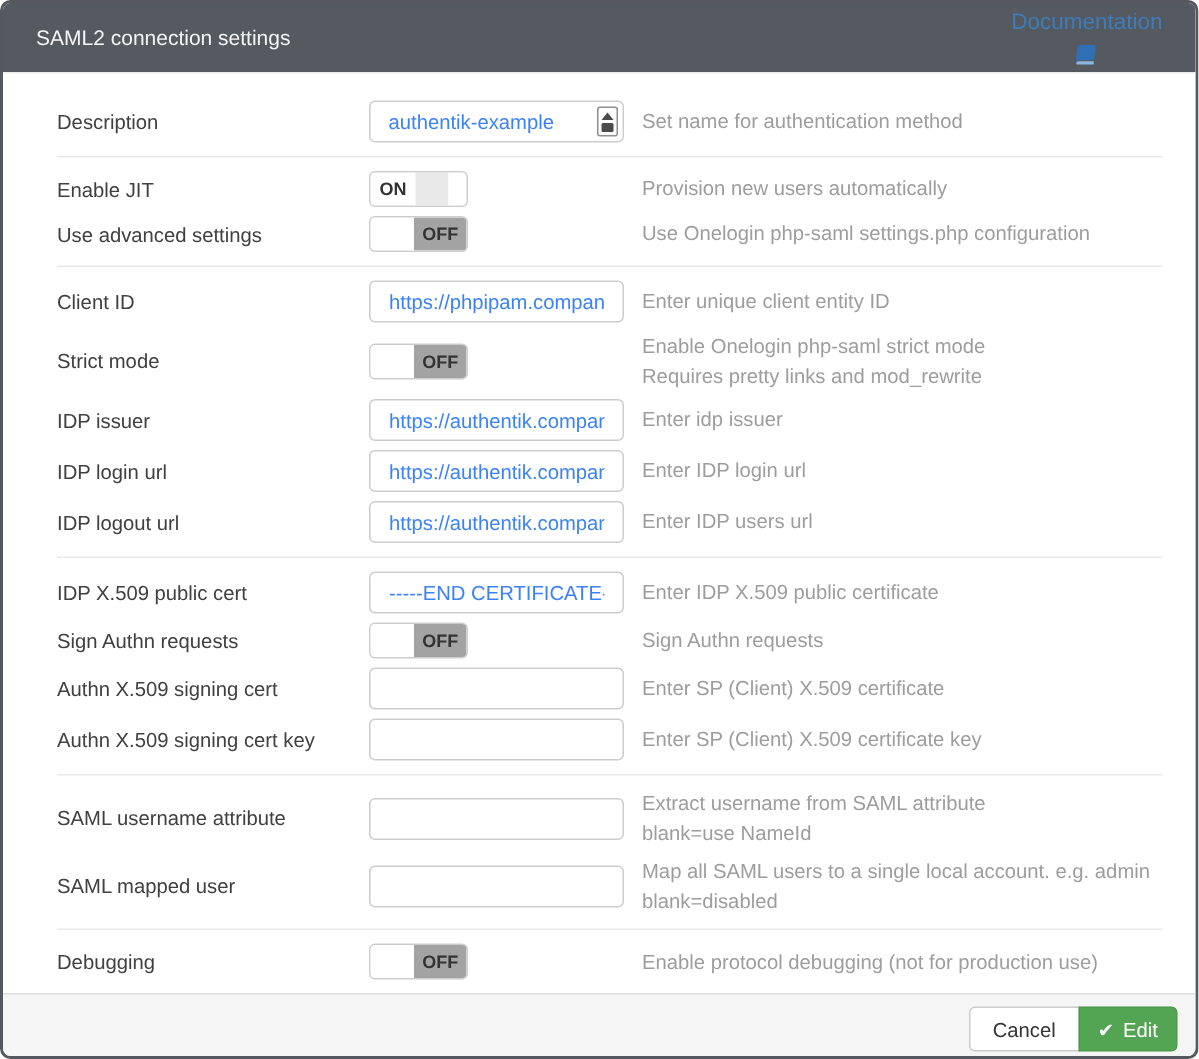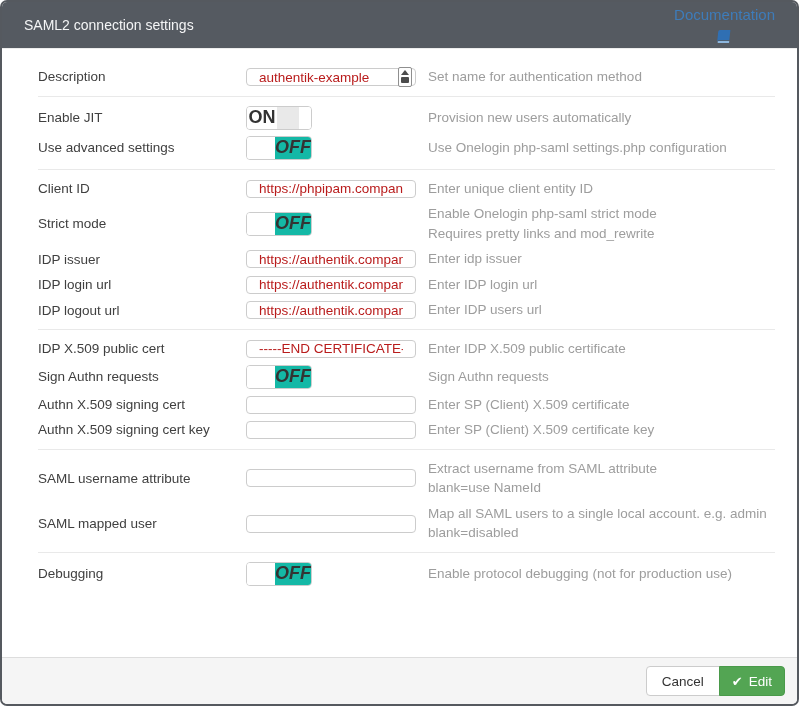--- a/index.html
+++ b/index.html
@@ -35,23 +35,23 @@
   .section { padding: 6px 0; border-bottom: 1px solid #e9e9e9; }
   .section.last { border-bottom: none; }
   .row { display: flex; align-items: center; padding: 3px 0; }
   .lbl { width: 208px; flex: 0 0 208px; font-size: 13.5px; color: #404040; }
   .ctrl { width: 170px; flex: 0 0 170px; position: relative; }
   .hint {
     margin-left: 12px; color: #9d9d9d; font-size: 13.5px; line-height: 1.45;
   }
   
   .inp {
-    width: 170px; height: 18px;
+    width: 170px; height: 28px;
     border: 1px solid #ccc; border-radius: 4px;
-    padding: 0 12px; font-size: 13.5px; color: #b91c1c;
+    padding: 0 12px; font-size: 13.5px; color: #3b82f6;
     font-family: "Liberation Sans", sans-serif;
     outline: none; background: #fff;
   }
   .spinner {
     position: absolute; right: 4px; top: 50%; transform: translateY(-50%);
     width: 14px; height: 20px;
     border: 1px solid #8f8f8f; border-radius: 2px; background: #fdfdfd;
     display: flex; flex-direction: column; align-items: center; justify-content: center; gap: 2px;
   }
   .spin-up {
@@ -61,27 +61,27 @@
   }
   .spin-thumb { width: 8px; height: 6px; background: #4b4b4b; border-radius: 1px; }
   
   .toggle {
     width: 66px; height: 24px;
     border: 1px solid #ccc; border-radius: 4px;
     display: flex; overflow: hidden; background: #fff; cursor: pointer;
   }
   .tg-label {
     display: flex; align-items: center; justify-content: center;
-    font-size: 18px; font-weight: 700; color: #333;
+    font-size: 12px; font-weight: 700; color: #333;
   }
   .toggle.on .tg-label { width: 30px; background: #fff; }
   .toggle.on .tg-knob  { width: 22px; background: #e9e9e9; }
   .toggle.on .tg-rest  { flex: 1; background: #fff; }
   .toggle.off .tg-knob { width: 29px; background: #fff; }
-  .toggle.off .tg-label{ flex: 1; background: #14b8a6; font-style: italic; }
+  .toggle.off .tg-label{ flex: 1; background: #a3a3a3; }
   
   .ftr {
     margin-top: auto;
     height: 47px; flex: 0 0 47px;
     background: #f5f5f5; border-top: 1px solid #ddd;
     display: flex; align-items: center; justify-content: flex-end;
     padding: 0 12px;
   }
   .btn {
     height: 30px; font-size: 13.5px; cursor: pointer;

